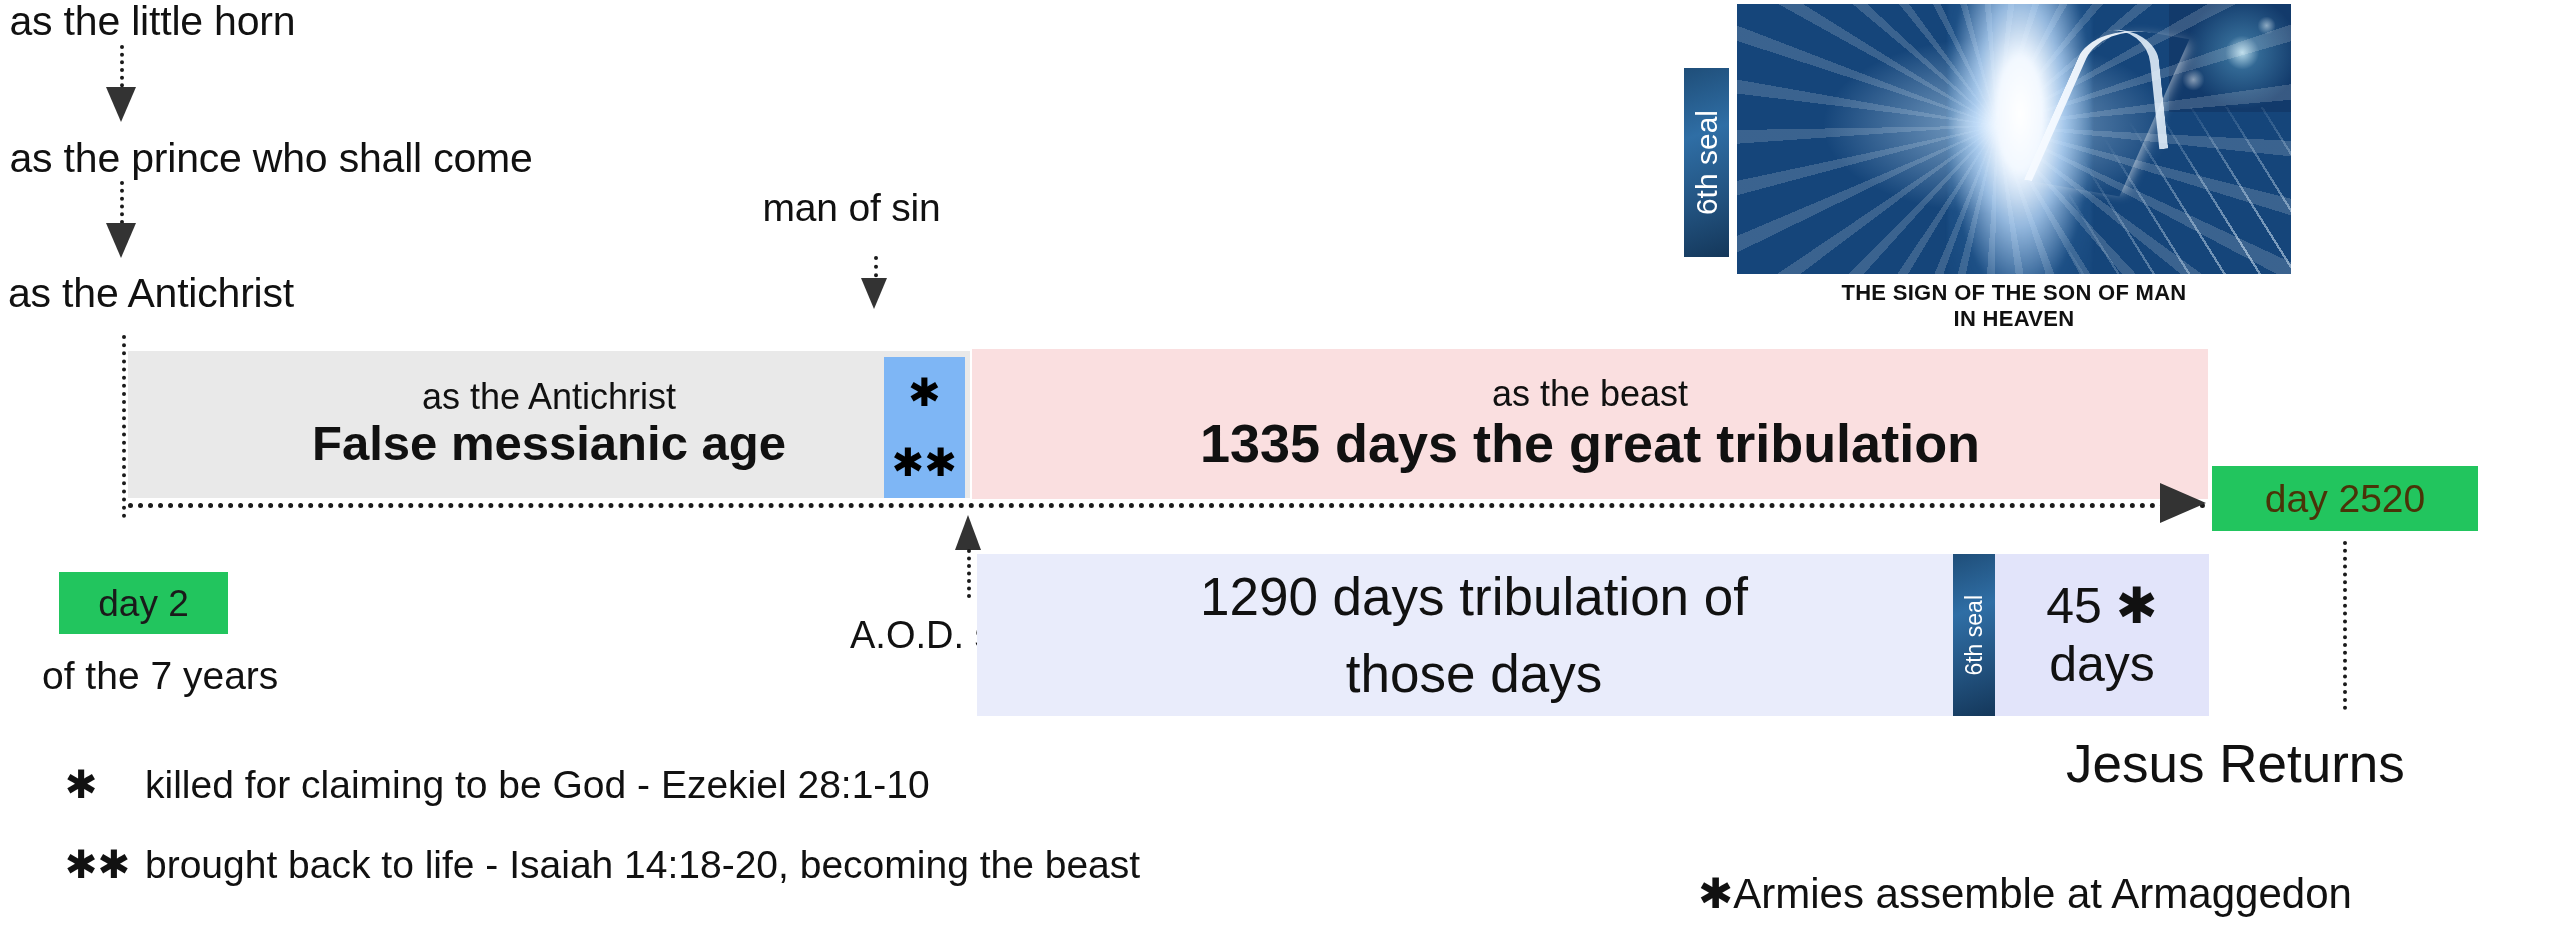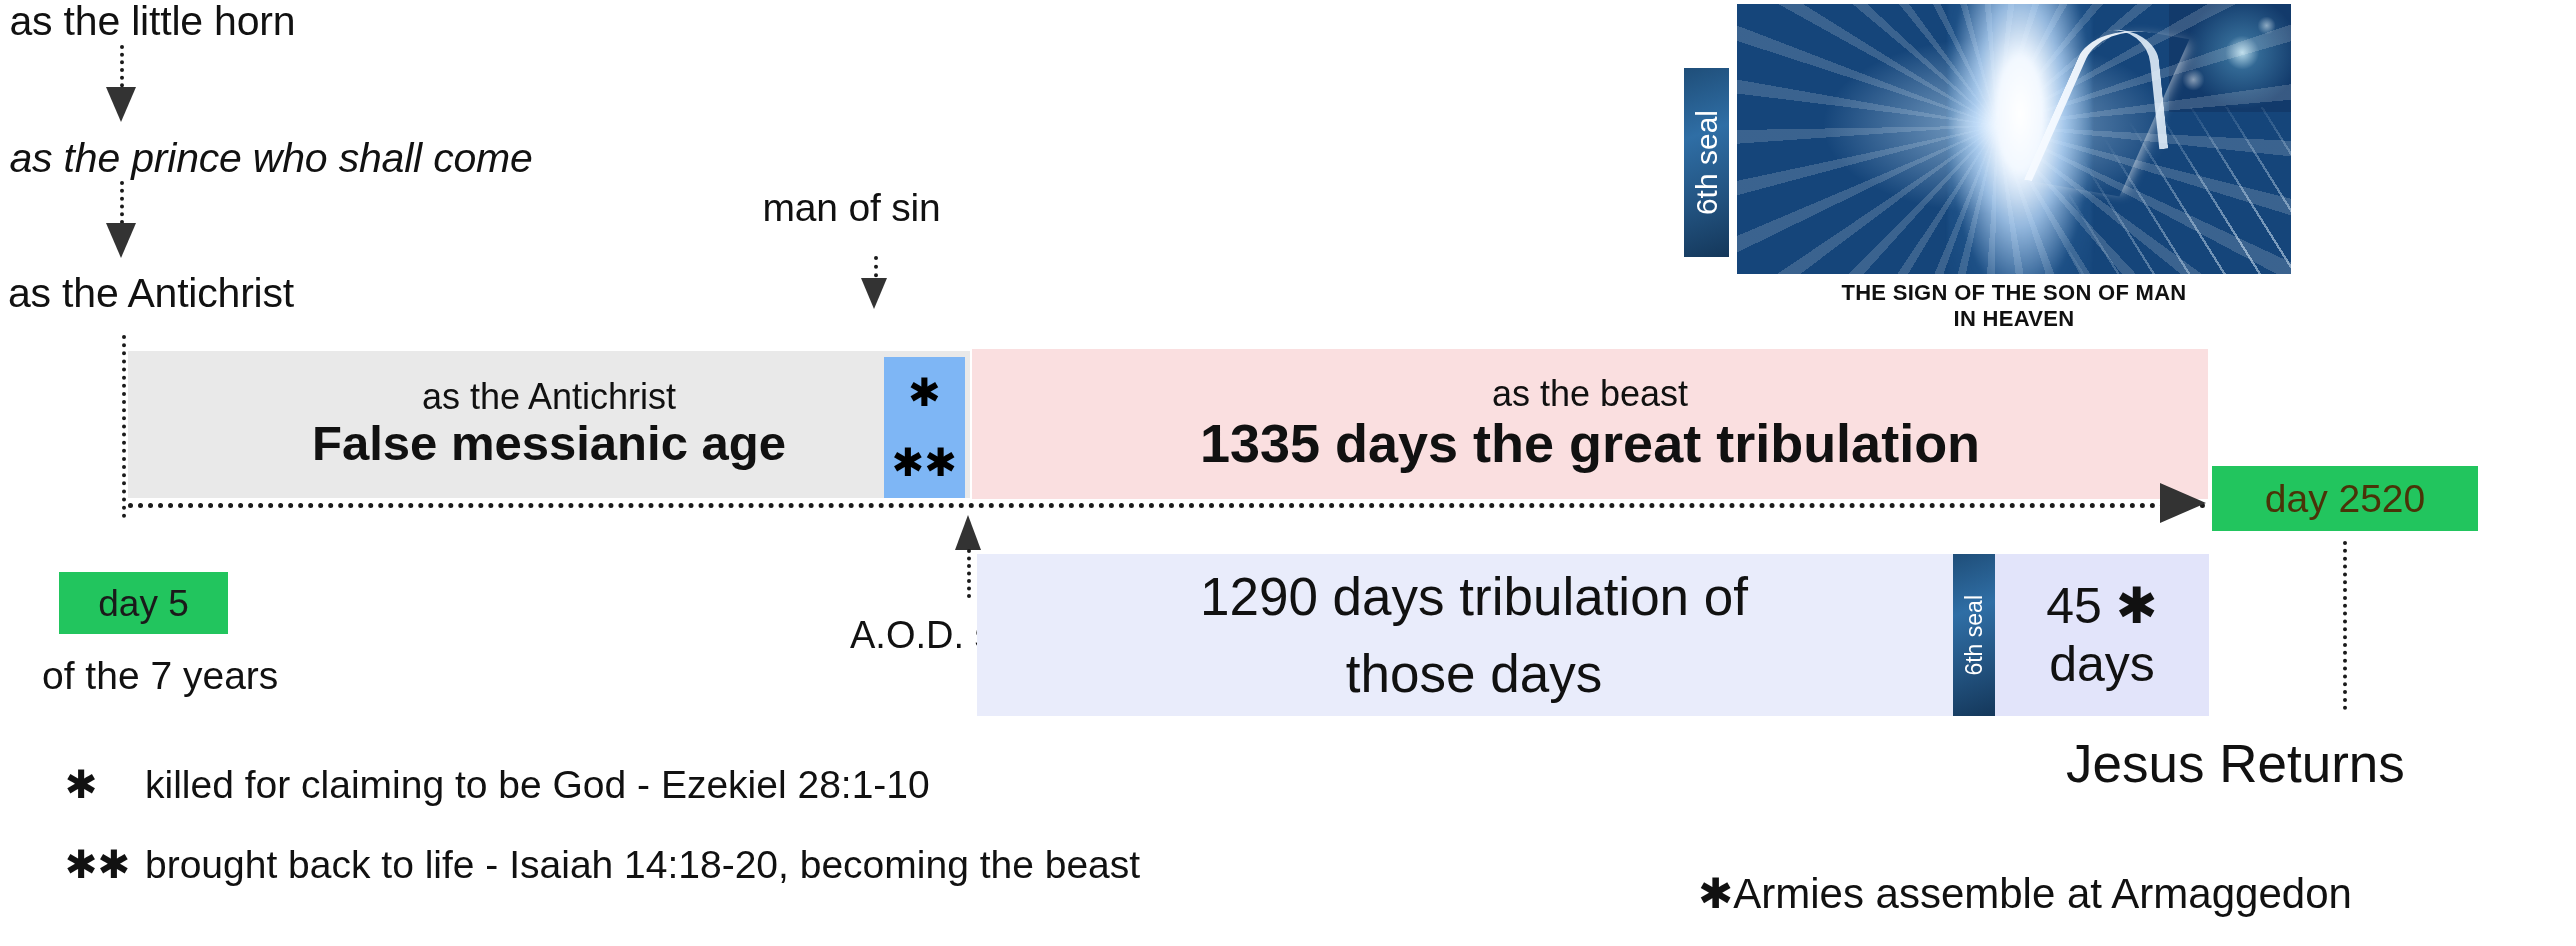--- a/index.html
+++ b/index.html
@@ -238,21 +238,21 @@
 </head>
 <body>
 
 <div id="stage">
 
   <div class="abs lineage-label nowrap" style="left:9.5px; top:1.4px;">as the little horn</div>
 
   <div class="abs v-dotted" style="left:120px; top:45px; height:50px;"></div>
   <div class="abs arrow-down" style="left:106px; top:87px;"></div>
 
-  <div class="abs lineage-label nowrap" style="left:9.5px; top:138px;font-style:italic;">as the prince who shall come</div>
+  <div class="abs lineage-label nowrap" style="left:9.5px; top:138px;">as the prince who shall come</div>
 
   <div class="abs v-dotted" style="left:120px; top:181px; height:51px;"></div>
   <div class="abs arrow-down" style="left:106px; top:223px;"></div>
 
   <div class="abs lineage-label nowrap" style="left:8px; top:273px;">as the Antichrist</div>
 
   <div class="abs v-dotted-thin" style="left:122px; top:335px; height:183px;"></div>
 
   <div class="abs" style="left:669px; top:183px; width:365px; text-align:center;">
     <div class="lineage-label" style="font-size:39px; margin-top:5.4px;">man of sin</div>
@@ -290,21 +290,21 @@
 
   <div class="abs bar bar-pink" style="left:972px; top:349px; width:1236px; height:150px;">
     <div class="bar-sub">as the beast</div>
     <div class="bar-main" style="font-size:54px;">1335 days the great tribulation</div>
   </div>
 
   <div class="abs h-dotted" style="left:128px; top:503px; width:2079px;"></div>
   <div class="abs arrow-right" style="left:2160px; top:483px;"></div>
 
   <div class="abs chip" style="left:59px; top:572px; width:169px; height:62px;">
-    <span class="chip-txt-dark">day 5</span>
+    <span class="chip-txt-dark">day 2</span>
   </div>
   <div class="abs of7" style="left:42px; top:654px;">of the 7 years</div>
 
   <div class="abs arrow-up" style="left:955px; top:515px;"></div>
   <div class="abs v-dotted-thin" style="left:967px; top:549px; height:49px;"></div>
   <div class="abs nowrap" style="left:850px; top:614px; font-size:38px; color:#111;">A.O.D. setup</div>
 
   <div class="abs bar bar-lav-lt" style="left:977px; top:554px; width:994px; height:162px;">
     <div class="bar-main-lg">1290 days tribulation of</div>
     <div class="bar-main-lg" style="margin-top:20px;">those days</div>

